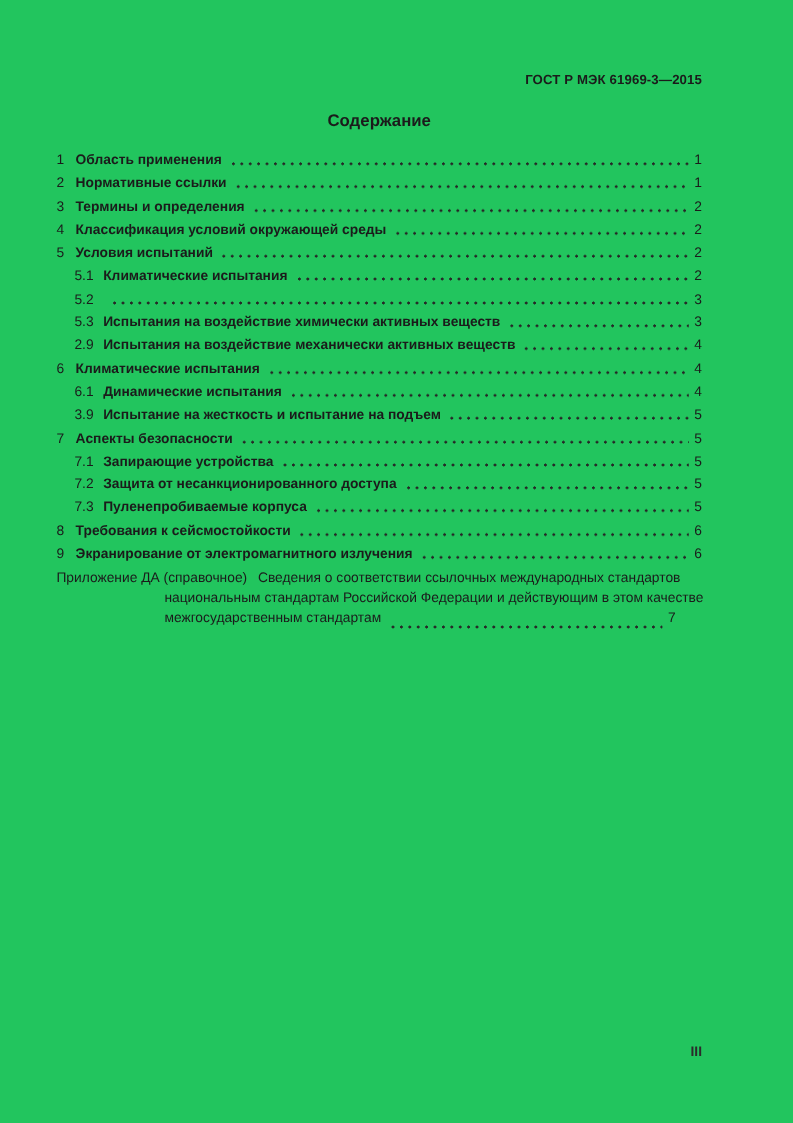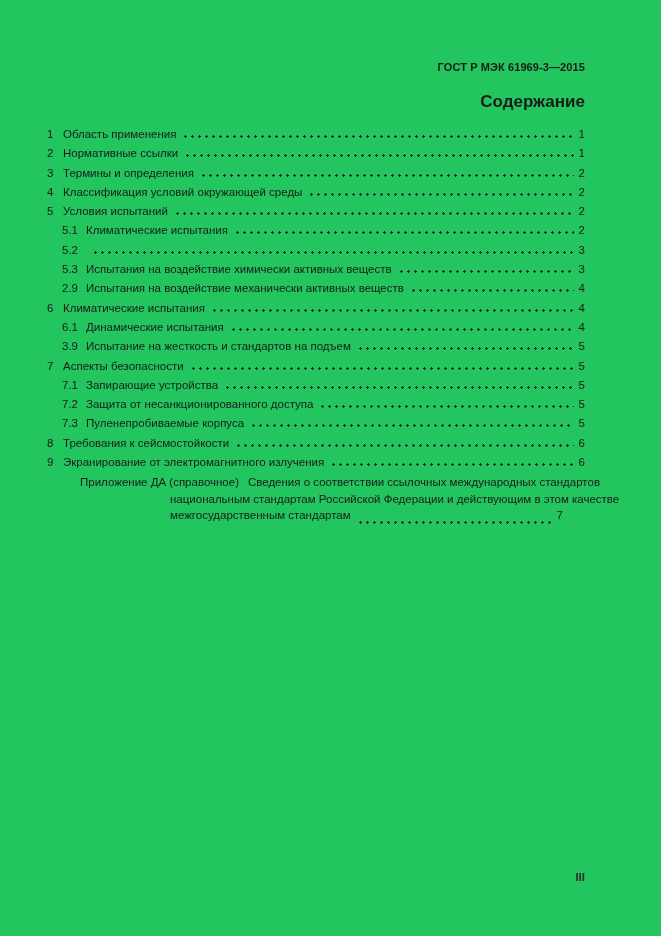--- a/index.html
+++ b/index.html
@@ -22,41 +22,41 @@
     font-weight: 700;
     letter-spacing: 0.1px;
     white-space: nowrap;
   }
 
   .page-title {
     position: absolute;
     top: 92px;
     left: 47px;
     width: 538px;
-    text-align: right;
-    font-size: 17px;
+    text-align: center;
+    font-size: 14px;
     font-weight: 700;
   }
 
   .toc {
     position: absolute;
     top: 125px;
     left: 47px;
     width: 538px;
   }
   .toc-row {
     display: flex;
     height: 19.3px;
     line-height: 19.3px;
     font-size: 11.5px;
   }
   .toc-num { flex: 0 0 16px; white-space: nowrap; }
   .toc-row.sub { padding-left: 15px; }
   .toc-row.sub .toc-num { flex: 0 0 24px; }
-  .toc-label { flex: 0 0 auto; white-space: nowrap; }
+  .toc-label { flex: 0 0 auto; white-space: nowrap; font-weight: bold; }
   .toc-leader {
     flex: 1 1 auto;
     height: 3px;
     margin: 10px 4px 0 6px;
     background-image: radial-gradient(circle, #262626 1.05px, transparent 1.35px);
     background-size: 7px 3px;
     background-repeat: repeat-x;
     background-position: 0 0;
   }
   .toc-page {
@@ -67,21 +67,21 @@
   }
 
   .appendix {
     position: absolute;
     top: 474px;
     left: 47px;
     width: 538px;
     font-size: 11.5px;
     line-height: 16.6px;
   }
-  .apx-line { white-space: nowrap; margin-left: 33px; }
+  .apx-line { white-space: nowrap; }
   .apx-prefix { margin-right: 9px; }
   .apx-indent { padding-left: 90px; }
   .apx-flex { display: flex; padding-right: 22px; align-items: flex-end; }
   .apx-flex .toc-leader { flex: 1 1 auto; margin-top: 9px; }
 
   .folio {
     position: absolute;
     top: 871px;
     right: 76px;
     font-size: 11.5px;
@@ -171,21 +171,21 @@
 
     <div class="toc-row sub">
       <span class="toc-num">6.1</span>
       <span class="toc-label">Динамические испытания</span>
       <span class="toc-leader"></span>
       <span class="toc-page">4</span>
     </div>
 
     <div class="toc-row sub">
       <span class="toc-num">3.9</span>
-      <span class="toc-label">Испытание на жесткость и стандартов на подъем</span>
+      <span class="toc-label">Испытание на жесткость и испытание на подъем</span>
       <span class="toc-leader"></span>
       <span class="toc-page">5</span>
     </div>
 
     <div class="toc-row">
       <span class="toc-num">7</span>
       <span class="toc-label">Аспекты безопасности</span>
       <span class="toc-leader"></span>
       <span class="toc-page">5</span>
     </div>

